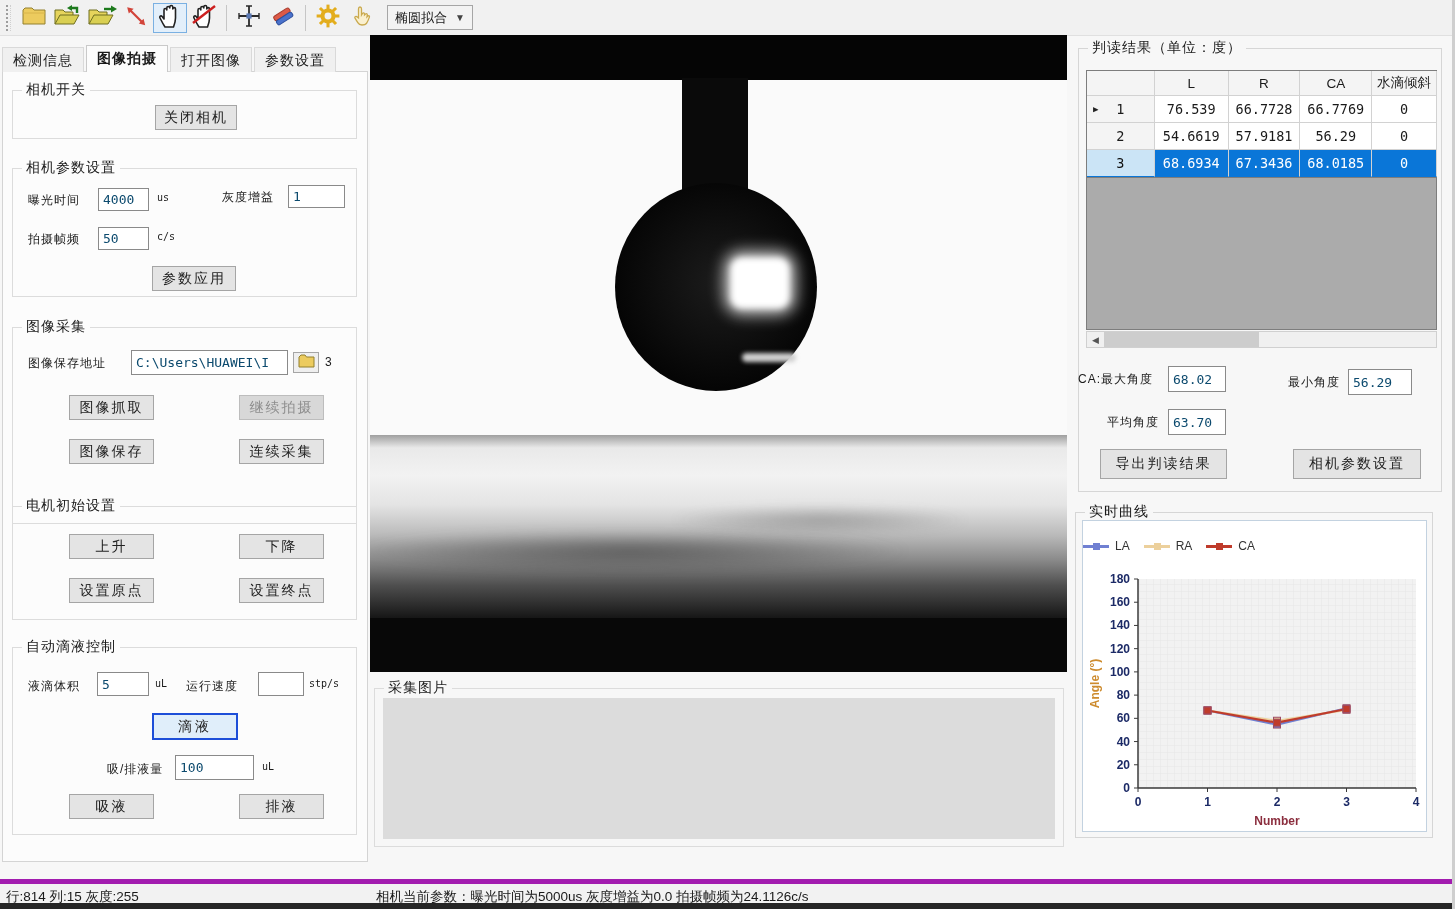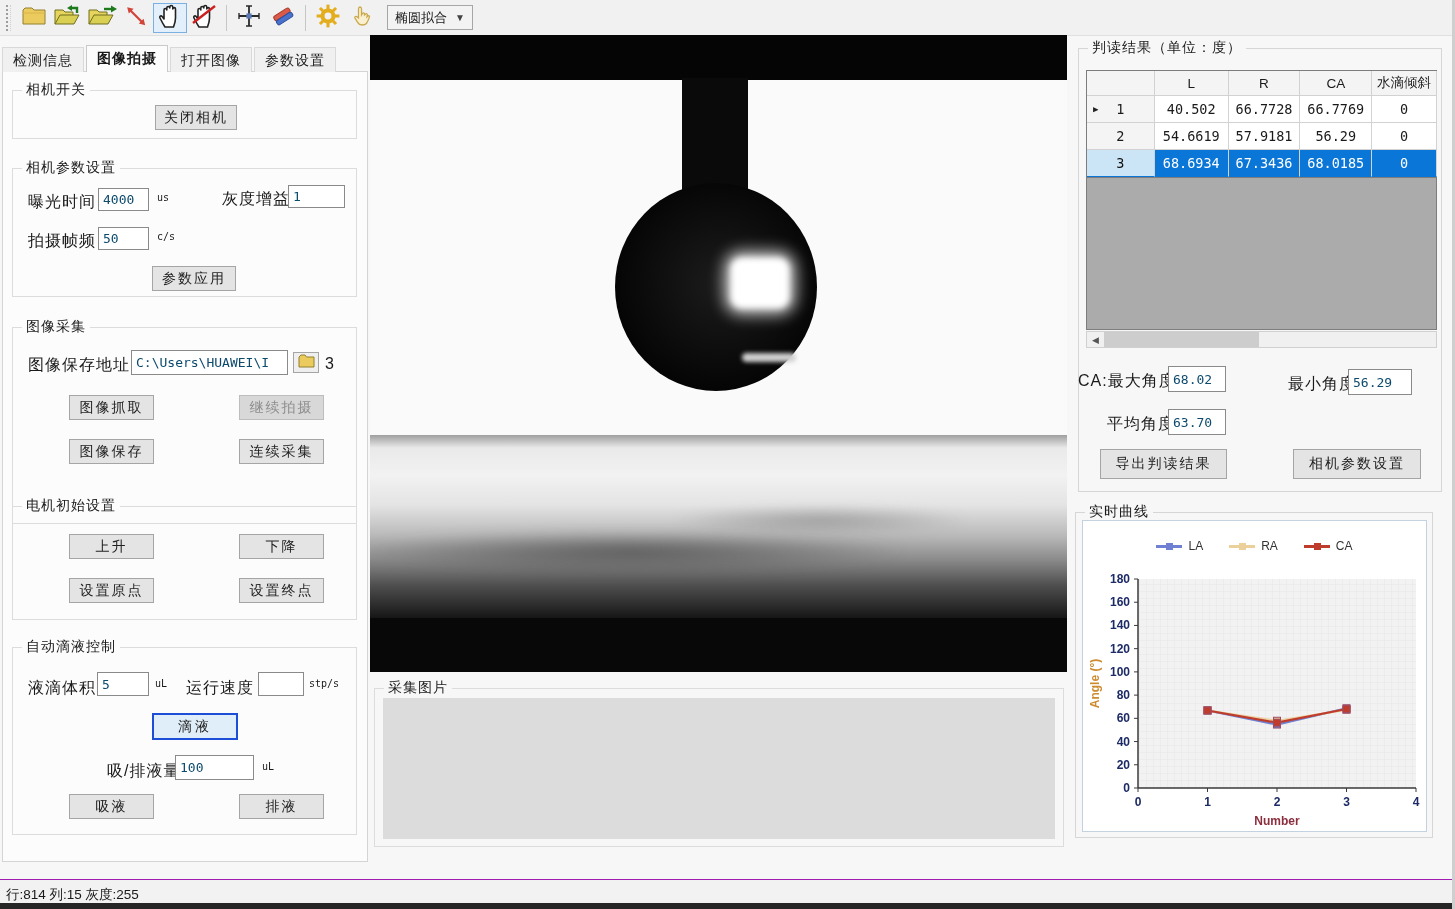--- a/index.html
+++ b/index.html
@@ -28,21 +28,21 @@
     background:#fcfcfc; border:1px solid #d4d4d4; }
   
   .group { position:absolute; border:1px solid #dcdcdc; }
   .group-label { position:absolute; top:-10px; left:9px; background:#fcfcfc; padding:0 4px;
     font-size:14px; letter-spacing:1px; white-space:nowrap; }
   .group-label.onwhite { background:#f7f7f7; }
   .btn { position:absolute; display:flex; align-items:center; justify-content:center;
     background:#e4e4e4; border:1px solid #a5a5a5; font-size:14px; letter-spacing:2px; color:#222; }
   .btn.disabled { background:#d8d8d8; color:#8d8d8d; border-color:#bdbdbd; }
   .btn.primary { background:#e0eefa; border:2px solid #1d4ed8; letter-spacing:3px; }
-  .field-label { position:absolute; font-size:16px; letter-spacing:1px; white-space:nowrap; }
+  .field-label { position:absolute; font-size:12px; letter-spacing:1px; white-space:nowrap; }
   .tinput { position:absolute; border:1px solid #8a8a8a; background:#fff; padding:2px 4px;
     font-family:"DejaVu Sans Mono", monospace; font-size:13px; color:#0c4a6e; }
   .unit { position:absolute; font-size:10px; font-family:"DejaVu Sans Mono", monospace; }
   .folder-btn { position:absolute; display:flex; align-items:center; justify-content:center;
     border:1px solid #a5a5a5; background:#efefef; }
   
   .camera { position:absolute; left:370px; top:35px; width:697px; height:637px; background:#fafafa; overflow:hidden; }
   .cam-bar-top { position:absolute; left:0; top:0; width:100%; height:45px; background:#050505; }
   .cam-bar-bottom { position:absolute; left:0; top:583px; width:100%; height:54px; background:#080808; }
   .needle { position:absolute; left:312px; top:43px; width:66px; height:112px; background:#0a0a0a; }
@@ -72,27 +72,27 @@
   .rowhdr { background:#f4f4f4 !important; position:relative; }
   .trow.sel .tcell { background:#0a76d8; color:#fff; border-bottom-color:#0a76d8; }
   .trow.sel .rowhdr { background:#cbe4f6 !important; color:#111; }
   .rowmark { position:absolute; left:6px; font-size:9px; color:#222; }
   .tbl-empty { position:absolute; left:1086px; top:178px; width:351px; height:152px; background:#ababab; border:1px solid #7d7d7d; border-top:none; }
   .hscroll { position:absolute; left:1086px; top:331px; width:351px; height:17px; background:#f0f0f0; border:1px solid #d0d0d0; display:flex; }
   .hscroll .arrow { width:17px; height:100%; display:flex; align-items:center; justify-content:center; font-size:9px; color:#555; background:#f0f0f0; }
   .hscroll .thumb { width:155px; height:100%; background:#cdcdcd; }
   
   .chart-box { position:absolute; left:1082px; top:520px; width:345px; height:312px; background:#ffffff; border:1px solid #c3d2e0; }
-  .legend { position:absolute; left:0; top:18px; width:100%; display:flex; justify-content:center; gap:26px; }
+  .legend { position:absolute; left:0; top:18px; width:100%; display:flex; justify-content:flex-start; gap:14px; }
   .legend-item { display:flex; align-items:center; gap:6px; font-size:12px; color:#333; }
   .legend-line { position:relative; width:26px; height:3px; }
   .legend-line .sq { position:absolute; left:10px; top:-2px; width:7px; height:7px; }
   
   .statusbar { position:absolute; left:0; top:879px; width:1455px; height:30px; background:#f2f2f2;
-    border-top:1px solid #a21caf; display:flex; align-items:center; font-size:13.5px; }
+    border-top:5px solid #a21caf; display:flex; align-items:center; font-size:13.5px; }
   .status-left { margin-left:6px; width:360px; }
   .status-cam { margin-left:10px; }
   .bottom-strip { position:absolute; left:0; top:903px; width:1455px; height:6px; background:#262626; }
   .edge-right { position:absolute; right:0; top:0; width:3px; height:100%; background:#cfcfcf; }
 </style>
 </head>
 <body>
 
 <div class="toolbar">
   <div class="grip"></div>
@@ -298,21 +298,21 @@
 <div class="rtable" id="results-table">
     <div class="trow thead">
       <div class="tcell rowhdr" style="width: 68px;"></div>
       <div class="tcell" style="width: 74px;">L</div>
       <div class="tcell" style="width: 72px;">R</div>
       <div class="tcell" style="width: 72px;">CA</div>
       <div class="tcell" style="width: 65px;">水滴倾斜</div>
     </div>
     <div class="trow ">
       <div class="tcell rowhdr" style="width: 68px;"><span class="rowmark">▶</span>1</div>
-      <div class="tcell" style="width: 74px;">40.502</div>
+      <div class="tcell" style="width: 74px;">76.539</div>
       <div class="tcell" style="width: 72px;">66.7728</div>
       <div class="tcell" style="width: 72px;">66.7769</div>
       <div class="tcell" style="width: 65px;">0</div>
     </div>
     <div class="trow ">
       <div class="tcell rowhdr" style="width: 68px;">2</div>
       <div class="tcell" style="width: 74px;">54.6619</div>
       <div class="tcell" style="width: 72px;">57.9181</div>
       <div class="tcell" style="width: 72px;">56.29</div>
       <div class="tcell" style="width: 65px;">0</div>
@@ -416,15 +416,16 @@
       <rect x="121" y="185.96459944444445" width="7" height="7" fill="#bf3b2b" stroke="#9e4c63" stroke-width="1"></rect>
       <rect x="190.5" y="198.14105555555557" width="7" height="7" fill="#bf3b2b" stroke="#9e4c63" stroke-width="1"></rect>
       <rect x="260" y="184.5229638888889" width="7" height="7" fill="#bf3b2b" stroke="#9e4c63" stroke-width="1"></rect>
       <text x="16" y="162.5" transform="rotate(-90 16 162.5)" text-anchor="middle" font-size="12" font-weight="bold" fill="#cd8b2e">Angle (°)</text>
       <text x="194" y="304" text-anchor="middle" font-size="12" font-weight="bold" fill="#8b2e3e">Number</text>
     </svg>
 </div>
 
 <div class="statusbar">
   <div class="status-left">行:814  列:15  灰度:255</div>
+  <div class="status-cam">相机当前参数：曝光时间为5000us  灰度增益为0.0  拍摄帧频为24.1126c/s</div>
 </div>
 <div class="bottom-strip"></div>
 <div class="edge-right"></div>
 
 </body></html>

